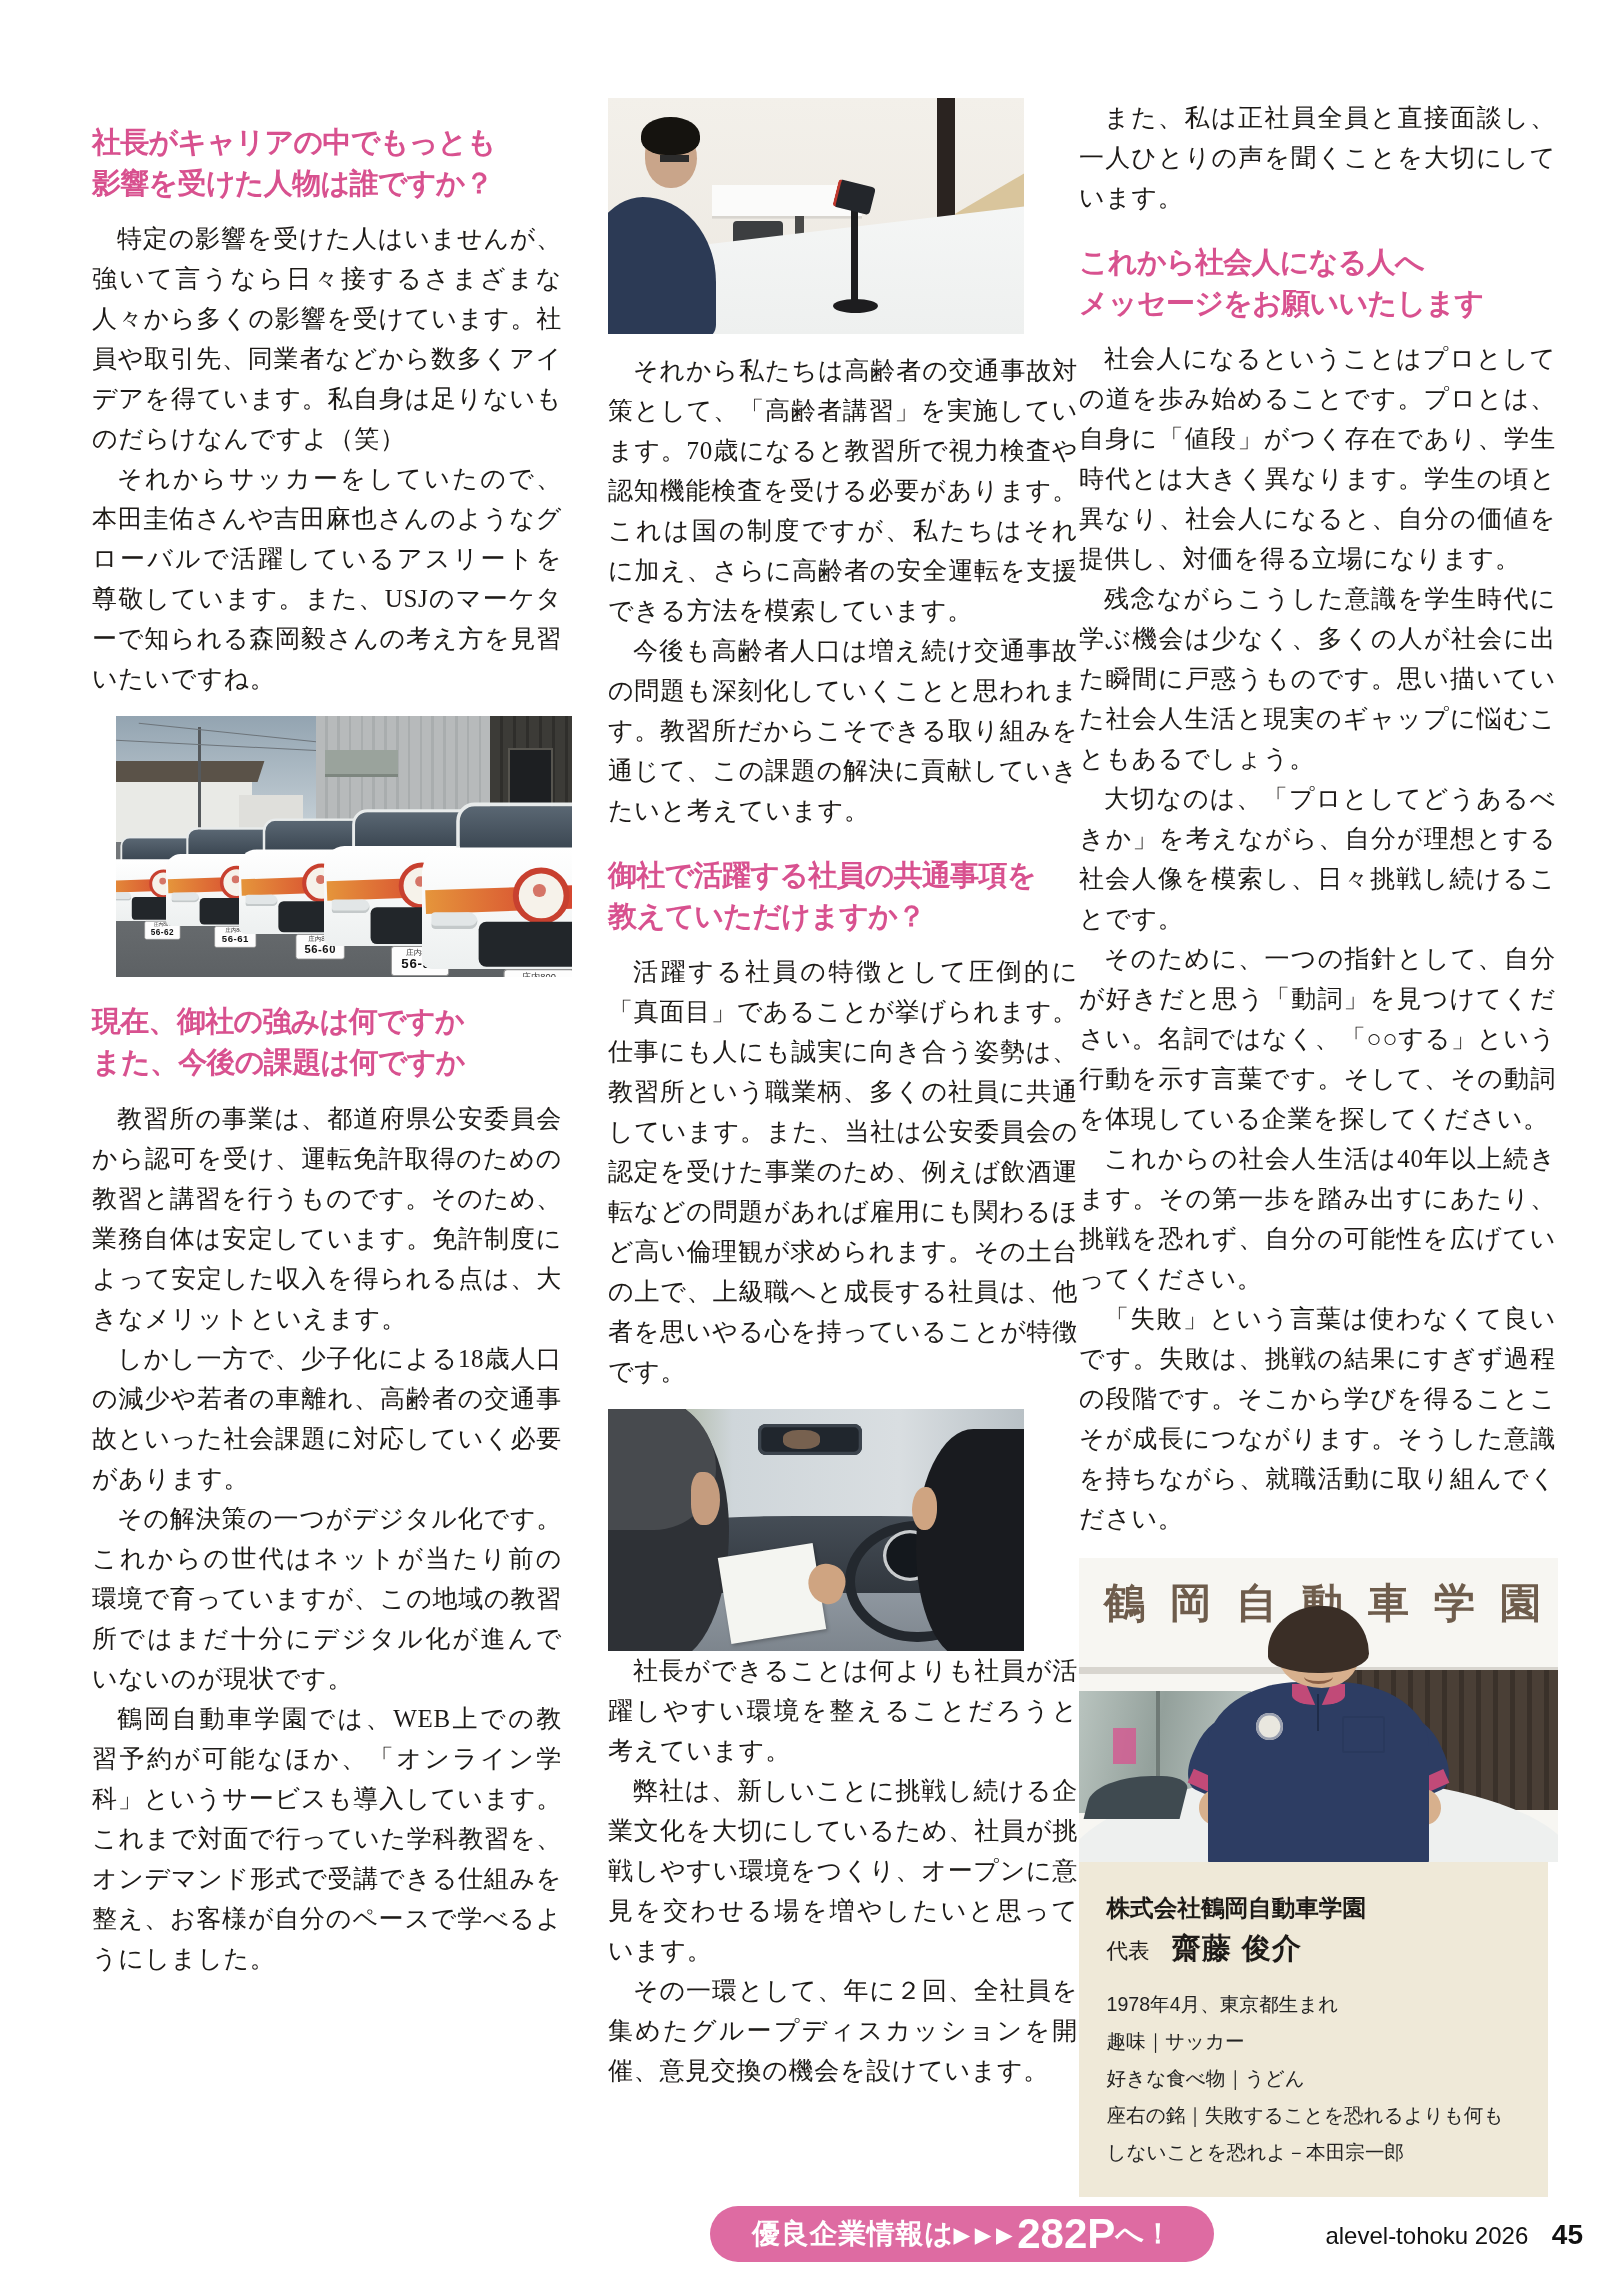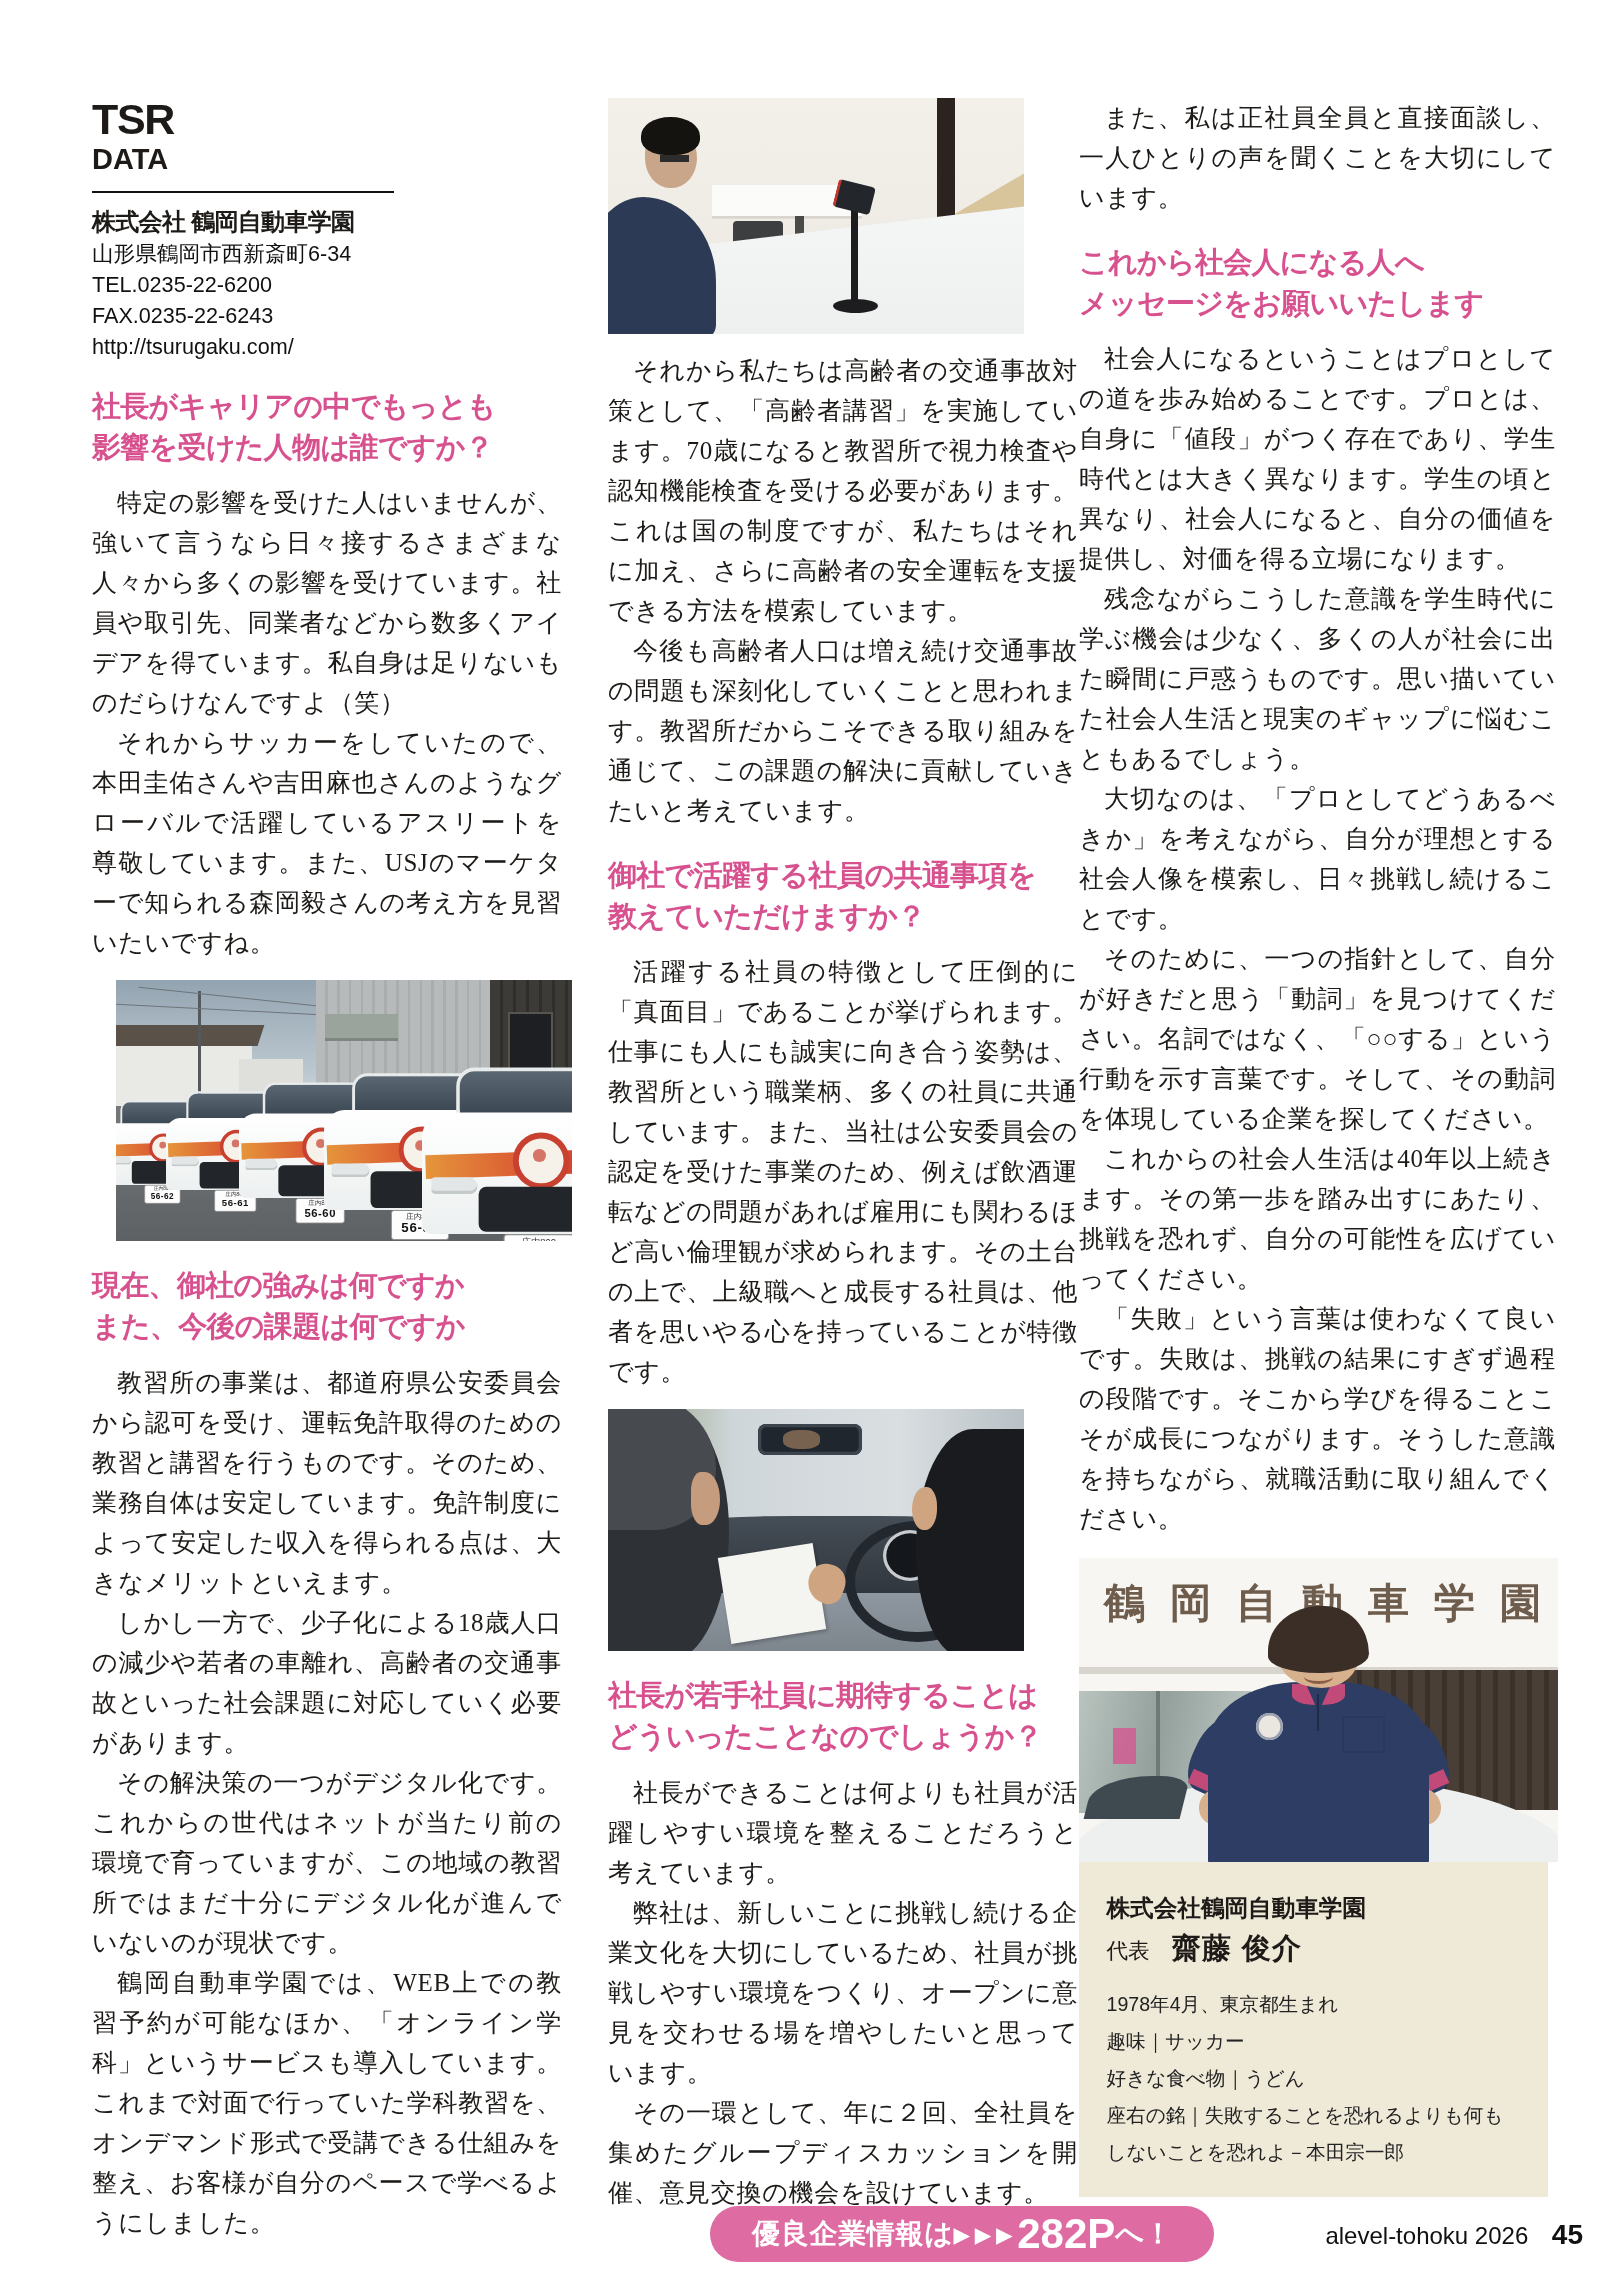--- a/index.html
+++ b/index.html
@@ -188,30 +188,20 @@
   .footer{position:absolute;right:37px;top:2219px;display:flex;align-items:baseline;gap:23.6px;}
   .footer-magazine{font-size:24px;color:#111;}
   .footer-page{font-size:28px;font-weight:800;color:#111;}
 </style>
 </head>
 <body>
 
 <div class="page">
 
   <section class="col col1">
-    <header>
-      <div class="tsr-brand">TSR</div>
-      <div class="tsr-label">DATA</div>
-      <hr class="tsr-rule">
-      <div class="company-name">株式会社 鶴岡自動車学園</div>
-      <div class="contact-line">山形県鶴岡市西新斎町6-34</div>
-      <div class="contact-line">TEL.0235-22-6200</div>
-      <div class="contact-line">FAX.0235-22-6243</div>
-      <div class="contact-line">http://tsurugaku.com/</div>
-    </header>
 
     <h2 class="q">
       <span class="qline">社長がキャリアの中でもっとも</span>
       <span class="qline">影響を受けた人物は誰ですか？</span>
     </h2>
     <p class="body">特定の影響を受けた人はいませんが、強いて言うなら日々接するさまざまな人々から多くの影響を受けています。社員や取引先、同業者などから数多くアイデアを得ています。私自身は足りないものだらけなんですよ（笑）</p>
     <p class="body">それからサッカーをしていたので、本田圭佑さんや吉田麻也さんのようなグローバルで活躍しているアスリートを尊敬しています。また、USJのマーケターで知られる森岡毅さんの考え方を見習いたいですね。</p>
 
     <figure class="photo photo-fleet">
       <div class="fleet-house"></div>
@@ -354,24 +344,20 @@
       <div class="lesson-gauge"></div>
       <div class="lesson-head-left"></div>
       <div class="lesson-hair-left"></div>
       <div class="lesson-face-left"></div>
       <div class="lesson-head-right"></div>
       <div class="lesson-face-right"></div>
       <div class="lesson-paper"></div>
       <div class="lesson-hand"></div>
     </figure>
 
-    <h2 class="q">
-      <span class="qline">社長が若手社員に期待することは</span>
-      <span class="qline">どういったことなのでしょうか？</span>
-    </h2>
     <p class="body">社長ができることは何よりも社員が活躍しやすい環境を整えることだろうと考えています。</p>
     <p class="body">弊社は、新しいことに挑戦し続ける企業文化を大切にしているため、社員が挑戦しやすい環境をつくり、オープンに意見を交わせる場を増やしたいと思っています。</p>
     <p class="body">その一環として、年に２回、全社員を集めたグループディスカッションを開催、意見交換の機会を設けています。</p>
   </section>
 
   <section class="col col3">
     <p class="body">また、私は正社員全員と直接面談し、一人ひとりの声を聞くことを大切にしています。</p>
 
     <h2 class="q">
       <span class="qline">これから社会人になる人へ</span>

